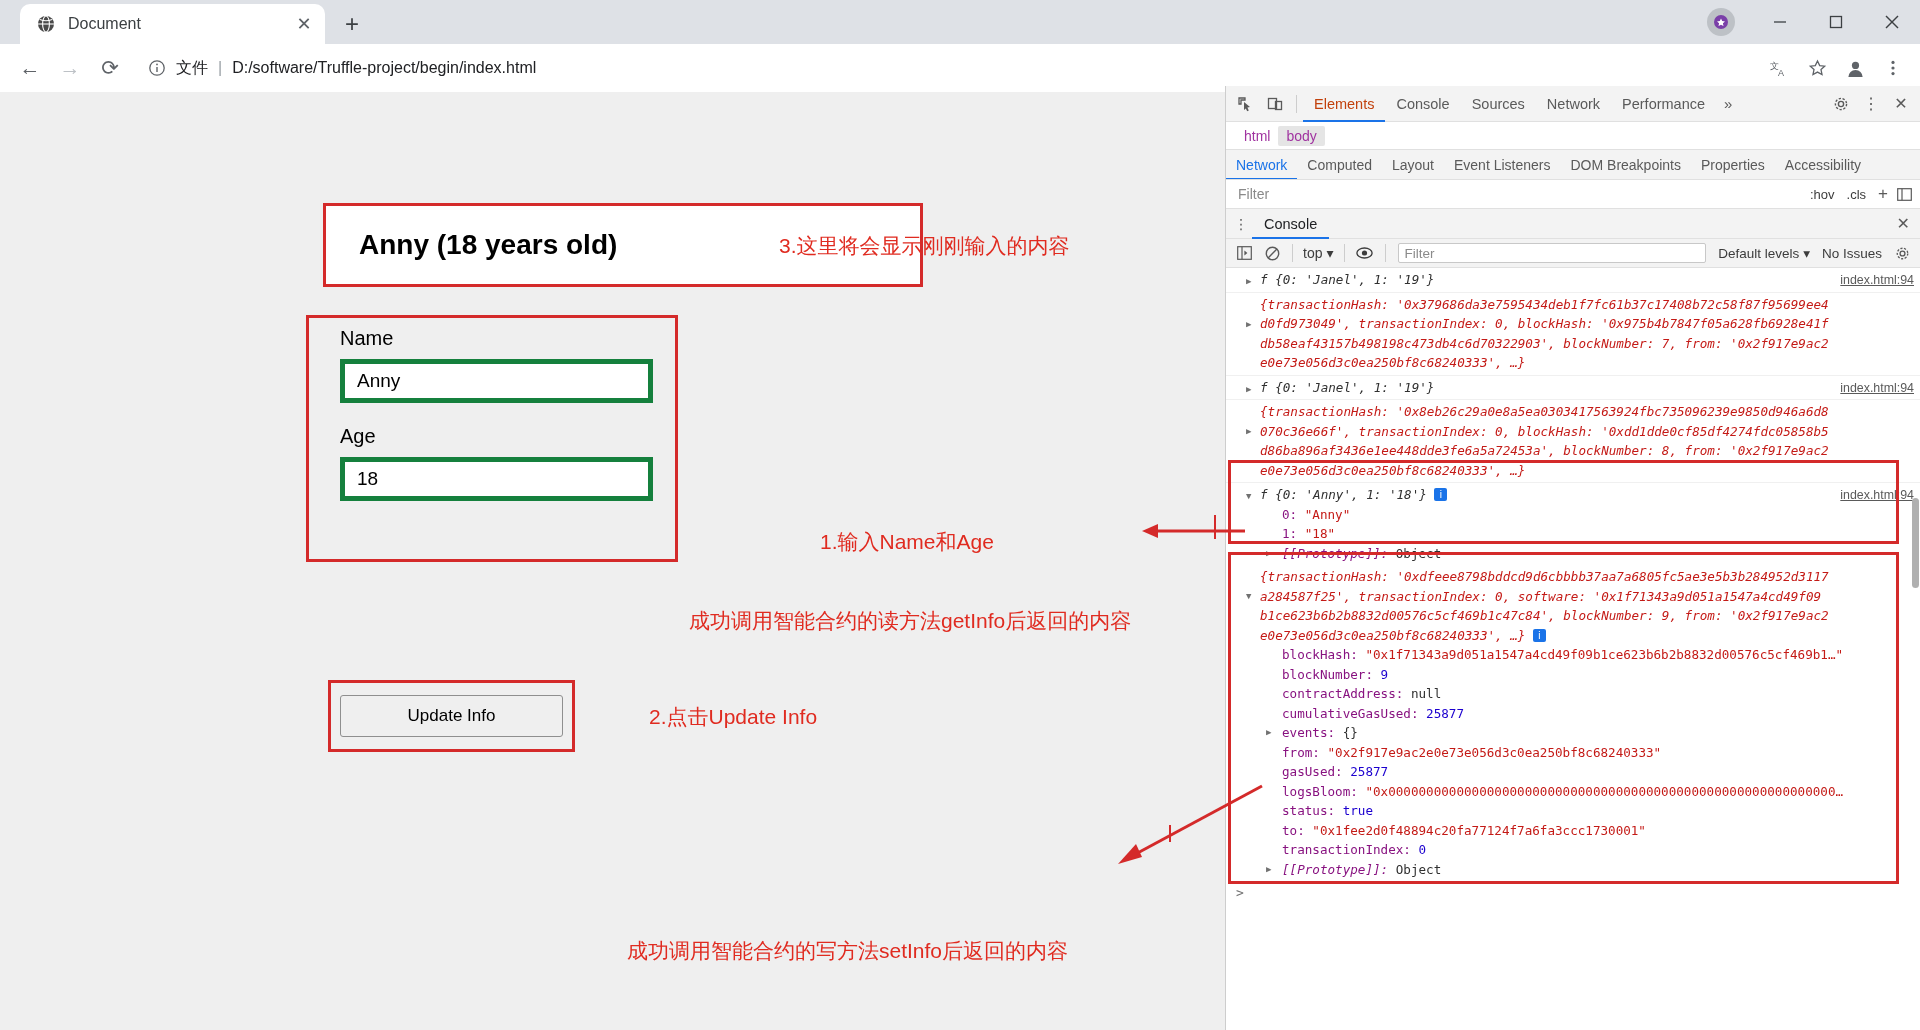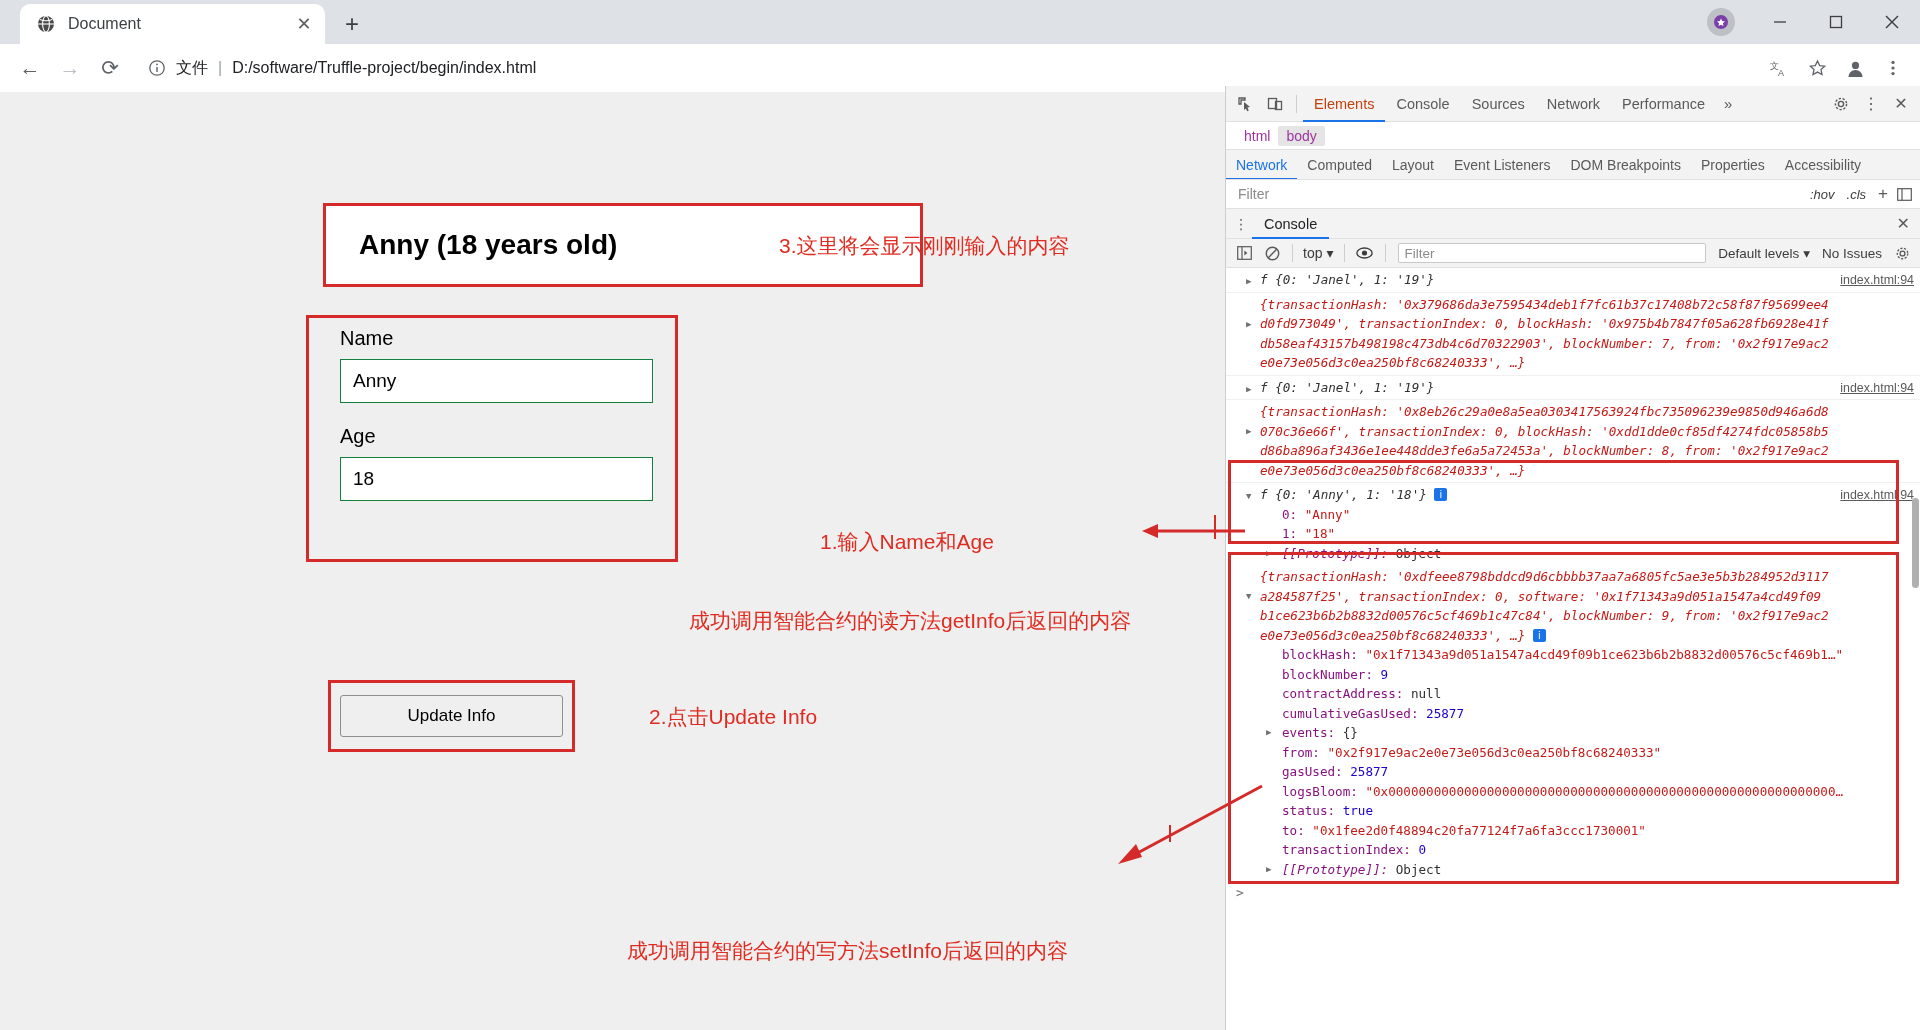--- a/index.html
+++ b/index.html
@@ -49,21 +49,21 @@
   .display-box {
     position: absolute; left: 325px; top: 113px; width: 596px; height: 80px;
     background: #fff; border: 1px solid #d9d9d9;
     display: flex; align-items: center; padding-left: 33px;
   }
   .display-text { font-size: 28px; font-weight: bold; color: #000; }
 
   .form-area { position: absolute; left: 331px; top: 235px; width: 345px; margin-left: 9px; }
   .field-label { font-size: 20px; color: #000; margin-bottom: 9px; }
   .field-input {
-    width: 313px; height: 44px; background: #fff; border: 1px solid #15803d;
+    width: 313px; height: 44px; background: #fff; border: 5px solid #15803d;
     font-size: 19px; color: #000; padding: 12px 12px;
     font-family: "Liberation Sans", sans-serif;
   }
   .field-gap { height: 22px; }
 
   .update-btn {
     position: absolute; left: 340px; top: 603px;
     width: 223px; height: 42px; background: #efefef;
     border: 1px solid #8f8f8f; border-radius: 3px;
     font-size: 17px; color: #000; cursor: pointer;
@@ -96,21 +96,21 @@
   .dt-breadcrumb { height: 28px; display: flex; align-items: center; padding-left: 10px; border-bottom: 1px solid #e0e0e0; background: #fff; }
   .crumb { font-size: 14px; color: #a033a0; padding: 2px 8px; }
   .crumb.sel { background: #e5e5e5; border-radius: 2px; }
 
   .dt-styletabs { height: 30px; display: flex; align-items: center; border-bottom: 1px solid #e0e0e0; background: #f3f3f3; overflow: hidden; }
   .stab { padding: 0 10px; height: 30px; line-height: 30px; font-size: 14px; color: #5a5a5a; white-space: nowrap; }
   .stab.active { color: #1a73e8; box-shadow: inset 0 -2px 0 #1a73e8; }
 
   .dt-filterbar { height: 29px; display: flex; align-items: center; border-bottom: 1px solid #e0e0e0; background: #fff; padding: 0 6px; }
   .filter-ph { font-size: 14px; color: #8a8a8a; flex: 1; padding-left: 6px; }
-  .hovbtn { font-size: 13px; color: #3c3c3c; padding: 0 6px; font-style: italic; }
+  .hovbtn { font-size: 13px; color: #3c3c3c; padding: 0 6px; }
   .plusbtn { font-size: 17px; color: #5a5a5a; padding: 0 6px; }
   .boxicon { width: 20px; height: 18px; display: flex; align-items: center; justify-content: center; color: #5a5a5a; }
 
   .dt-drawer-tabs { height: 30px; display: flex; align-items: center; border-bottom: 1px solid #e0e0e0; background: #f3f3f3; padding-left: 4px; }
   .kebab { width: 22px; display: flex; align-items: center; justify-content: center; color: #5a5a5a; font-size: 14px; letter-spacing: 0; }
   .drawer-tab { padding: 0 12px; height: 30px; line-height: 30px; font-size: 14.5px; color: #202124; box-shadow: inset 0 -2px 0 #1a73e8; }
   .drawer-close { margin-left: auto; padding: 0 10px; color: #5a5a5a; font-size: 16px; }
 
   .dt-consolebar { height: 29px; display: flex; align-items: center; border-bottom: 1px solid #e0e0e0; background: #f3f3f3; padding: 0 4px; }
   .cbtn { width: 28px; height: 24px; display: flex; align-items: center; justify-content: center; color: #5a5a5a; }

